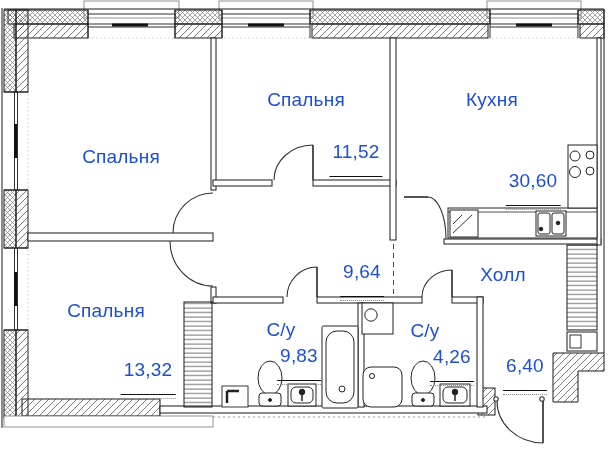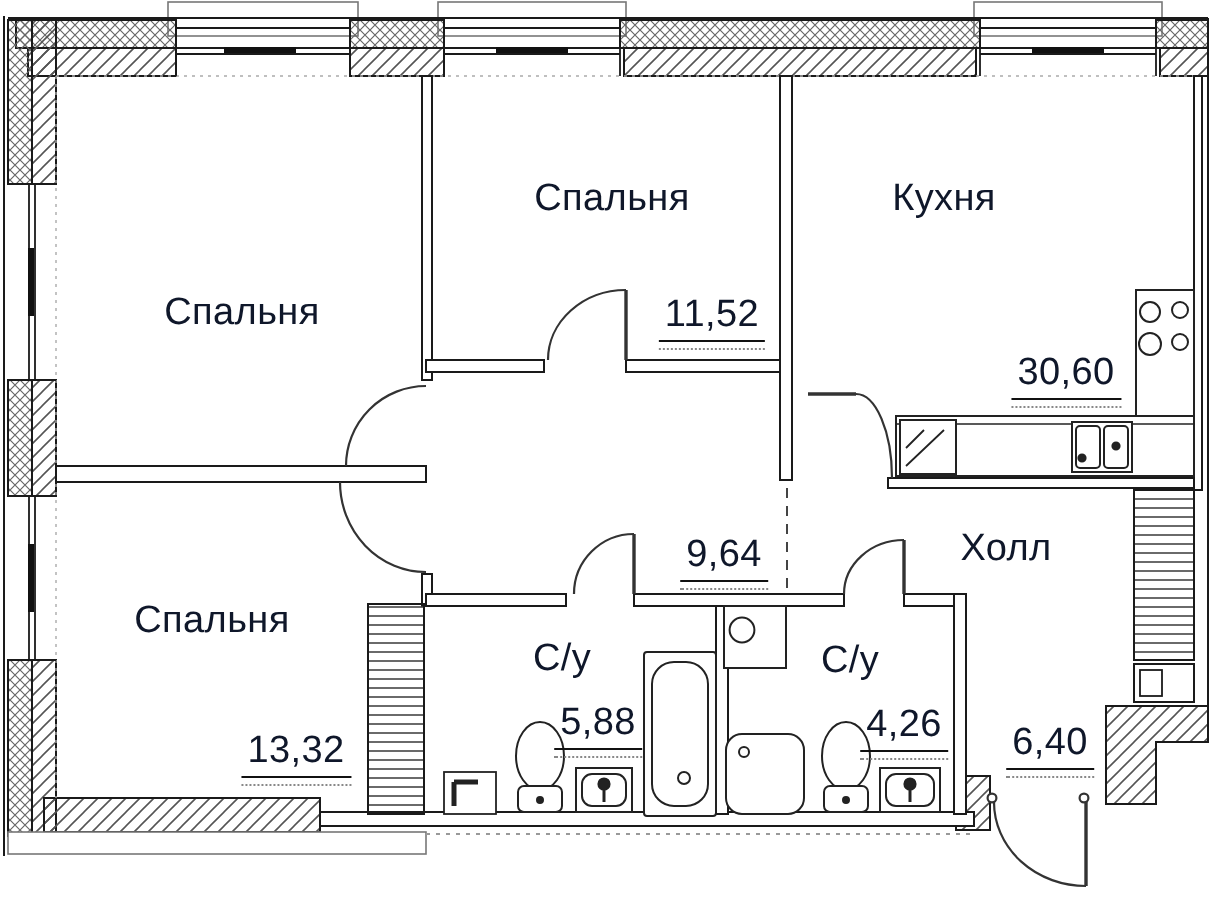--- a/index.html
+++ b/index.html
@@ -1,21 +1,21 @@
 <!DOCTYPE html>
 <html><head>
 <meta charset="utf-8">
 <style>
   html,body{margin:0;padding:0;background:#fff;}
   .plan{position:relative;width:608px;height:449px;background:#fff;overflow:hidden;
         font-family:"Liberation Sans","DejaVu Sans",sans-serif;}
   .plan svg{position:absolute;left:0;top:0;}
-  .lbl{position:absolute;transform:translate(-50%,-50%);font-size:19px;color:#0f172a;
+  .lbl{position:absolute;transform:translate(-50%,-50%);font-size:19px;color:#1d4ed8;
        white-space:nowrap;letter-spacing:0.2px;}
-  .area span{display:inline-block;padding:0 3px 1px;border-bottom:1.7px solid #111;position:relative;}
+  .area span{display:inline-block;padding:0 3px 13px;border-bottom:1.7px solid #111;position:relative;}
   .area span::after{content:"";position:absolute;left:0;right:0;bottom:-4.5px;
        border-bottom:1.3px dotted #888;}
 </style>
 </head>
 <body>
 
 <div class="plan">
 <svg width="608" height="449" viewBox="0 0 608 449">
   <defs>
     <pattern id="xh" width="5" height="5" patternUnits="userSpaceOnUse">
@@ -208,29 +208,29 @@
       <path d="M455,392 V401" stroke-width="1.5"></path>
     </g>
   </g>
 </svg>
 
 <div class="lbl" style="left:121px;top:157px">Спальня</div>
 
 <div class="lbl" style="left:306px;top:100px">Спальня</div>
 <div class="lbl area" style="left:356px;top:159px"><span>11,52</span></div>
 
-<div class="lbl" style="left:472px;top:100px">Кухня</div>
+<div class="lbl" style="left:492px;top:100px">Кухня</div>
 <div class="lbl area" style="left:533px;top:188px"><span>30,60</span></div>
 
 <div class="lbl area" style="left:362px;top:279px"><span>9,64</span></div>
 
 <div class="lbl" style="left:503px;top:275px">Холл</div>
 <div class="lbl area" style="left:525px;top:373px"><span>6,40</span></div>
 
 <div class="lbl" style="left:106px;top:311px">Спальня</div>
 <div class="lbl area" style="left:148px;top:377px"><span>13,32</span></div>
 
 <div class="lbl" style="left:281px;top:330px">С/у</div>
-<div class="lbl area" style="left:299px;top:363px"><span>5,88</span></div>
+<div class="lbl area" style="left:299px;top:363px"><span>9,83</span></div>
 
 <div class="lbl" style="left:425px;top:331px">С/у</div>
 <div class="lbl area" style="left:452px;top:364px"><span>4,26</span></div>
 </div>
 
 </body></html>

